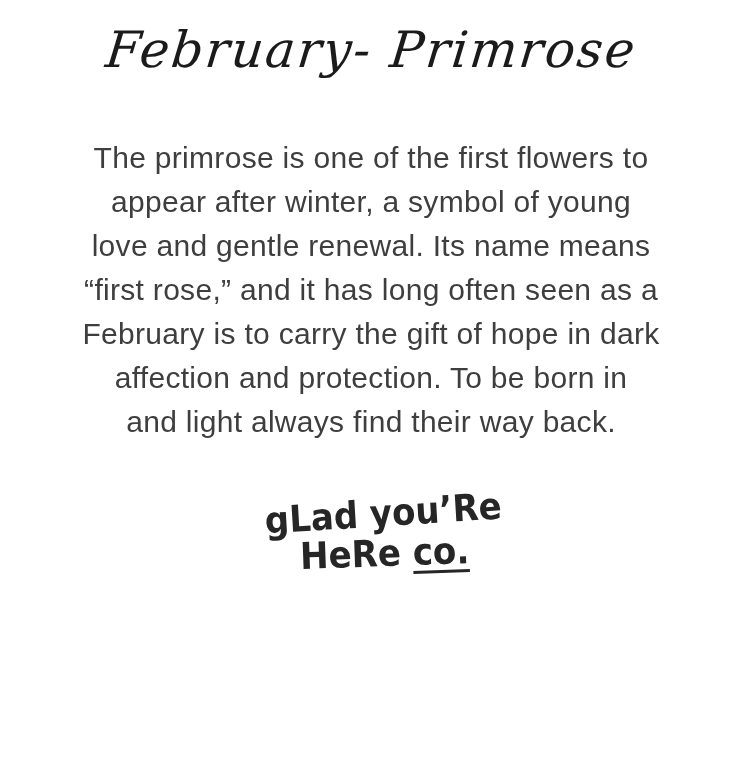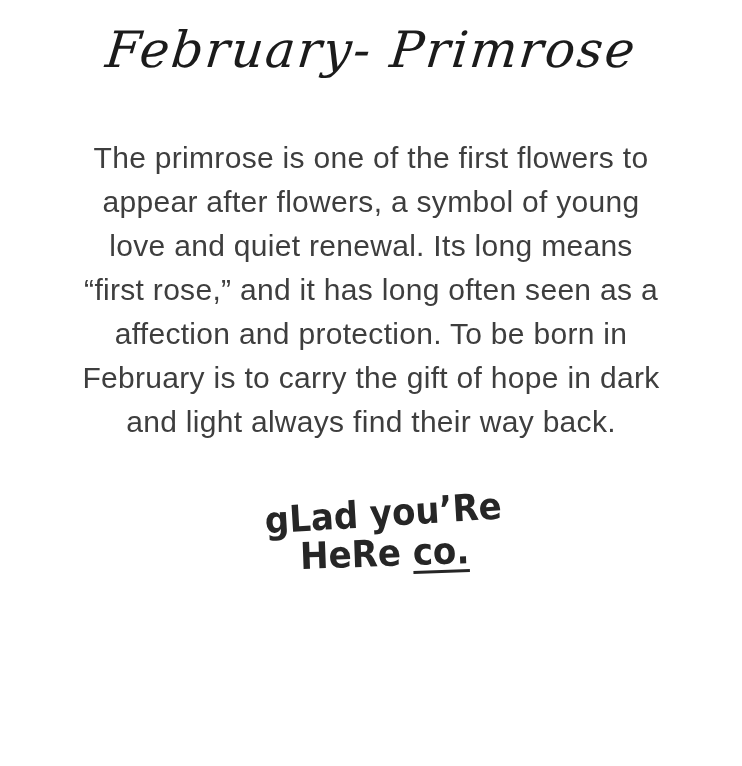--- a/index.html
+++ b/index.html
@@ -69,25 +69,25 @@
 </style>
 </head>
 <body>
 
 <div class="page">
 
   <h1 class="title">February- Primrose</h1>
 
   <div class="paragraph">
     <div class="line">The primrose is one of the first flowers to</div>
-    <div class="line">appear after flowers, a symbol of young</div>
-    <div class="line">love and quiet renewal. Its long means</div>
+    <div class="line">appear after winter, a symbol of young</div>
+    <div class="line">love and gentle renewal. Its name means</div>
     <div class="line">“first rose,” and it has long often seen as a</div>
+    <div class="line">February is to carry the gift of hope in dark</div>
     <div class="line">affection and protection. To be born in</div>
-    <div class="line">February is to carry the gift of hope in dark</div>
     <div class="line">and light always find their way back.</div>
   </div>
 
   <div class="logo">
     <div class="logo-line-1">gLad you’Re</div>
     <div class="logo-line-2"><span>HeRe</span> <span class="co">co.</span></div>
   </div>
 
 </div>
 

